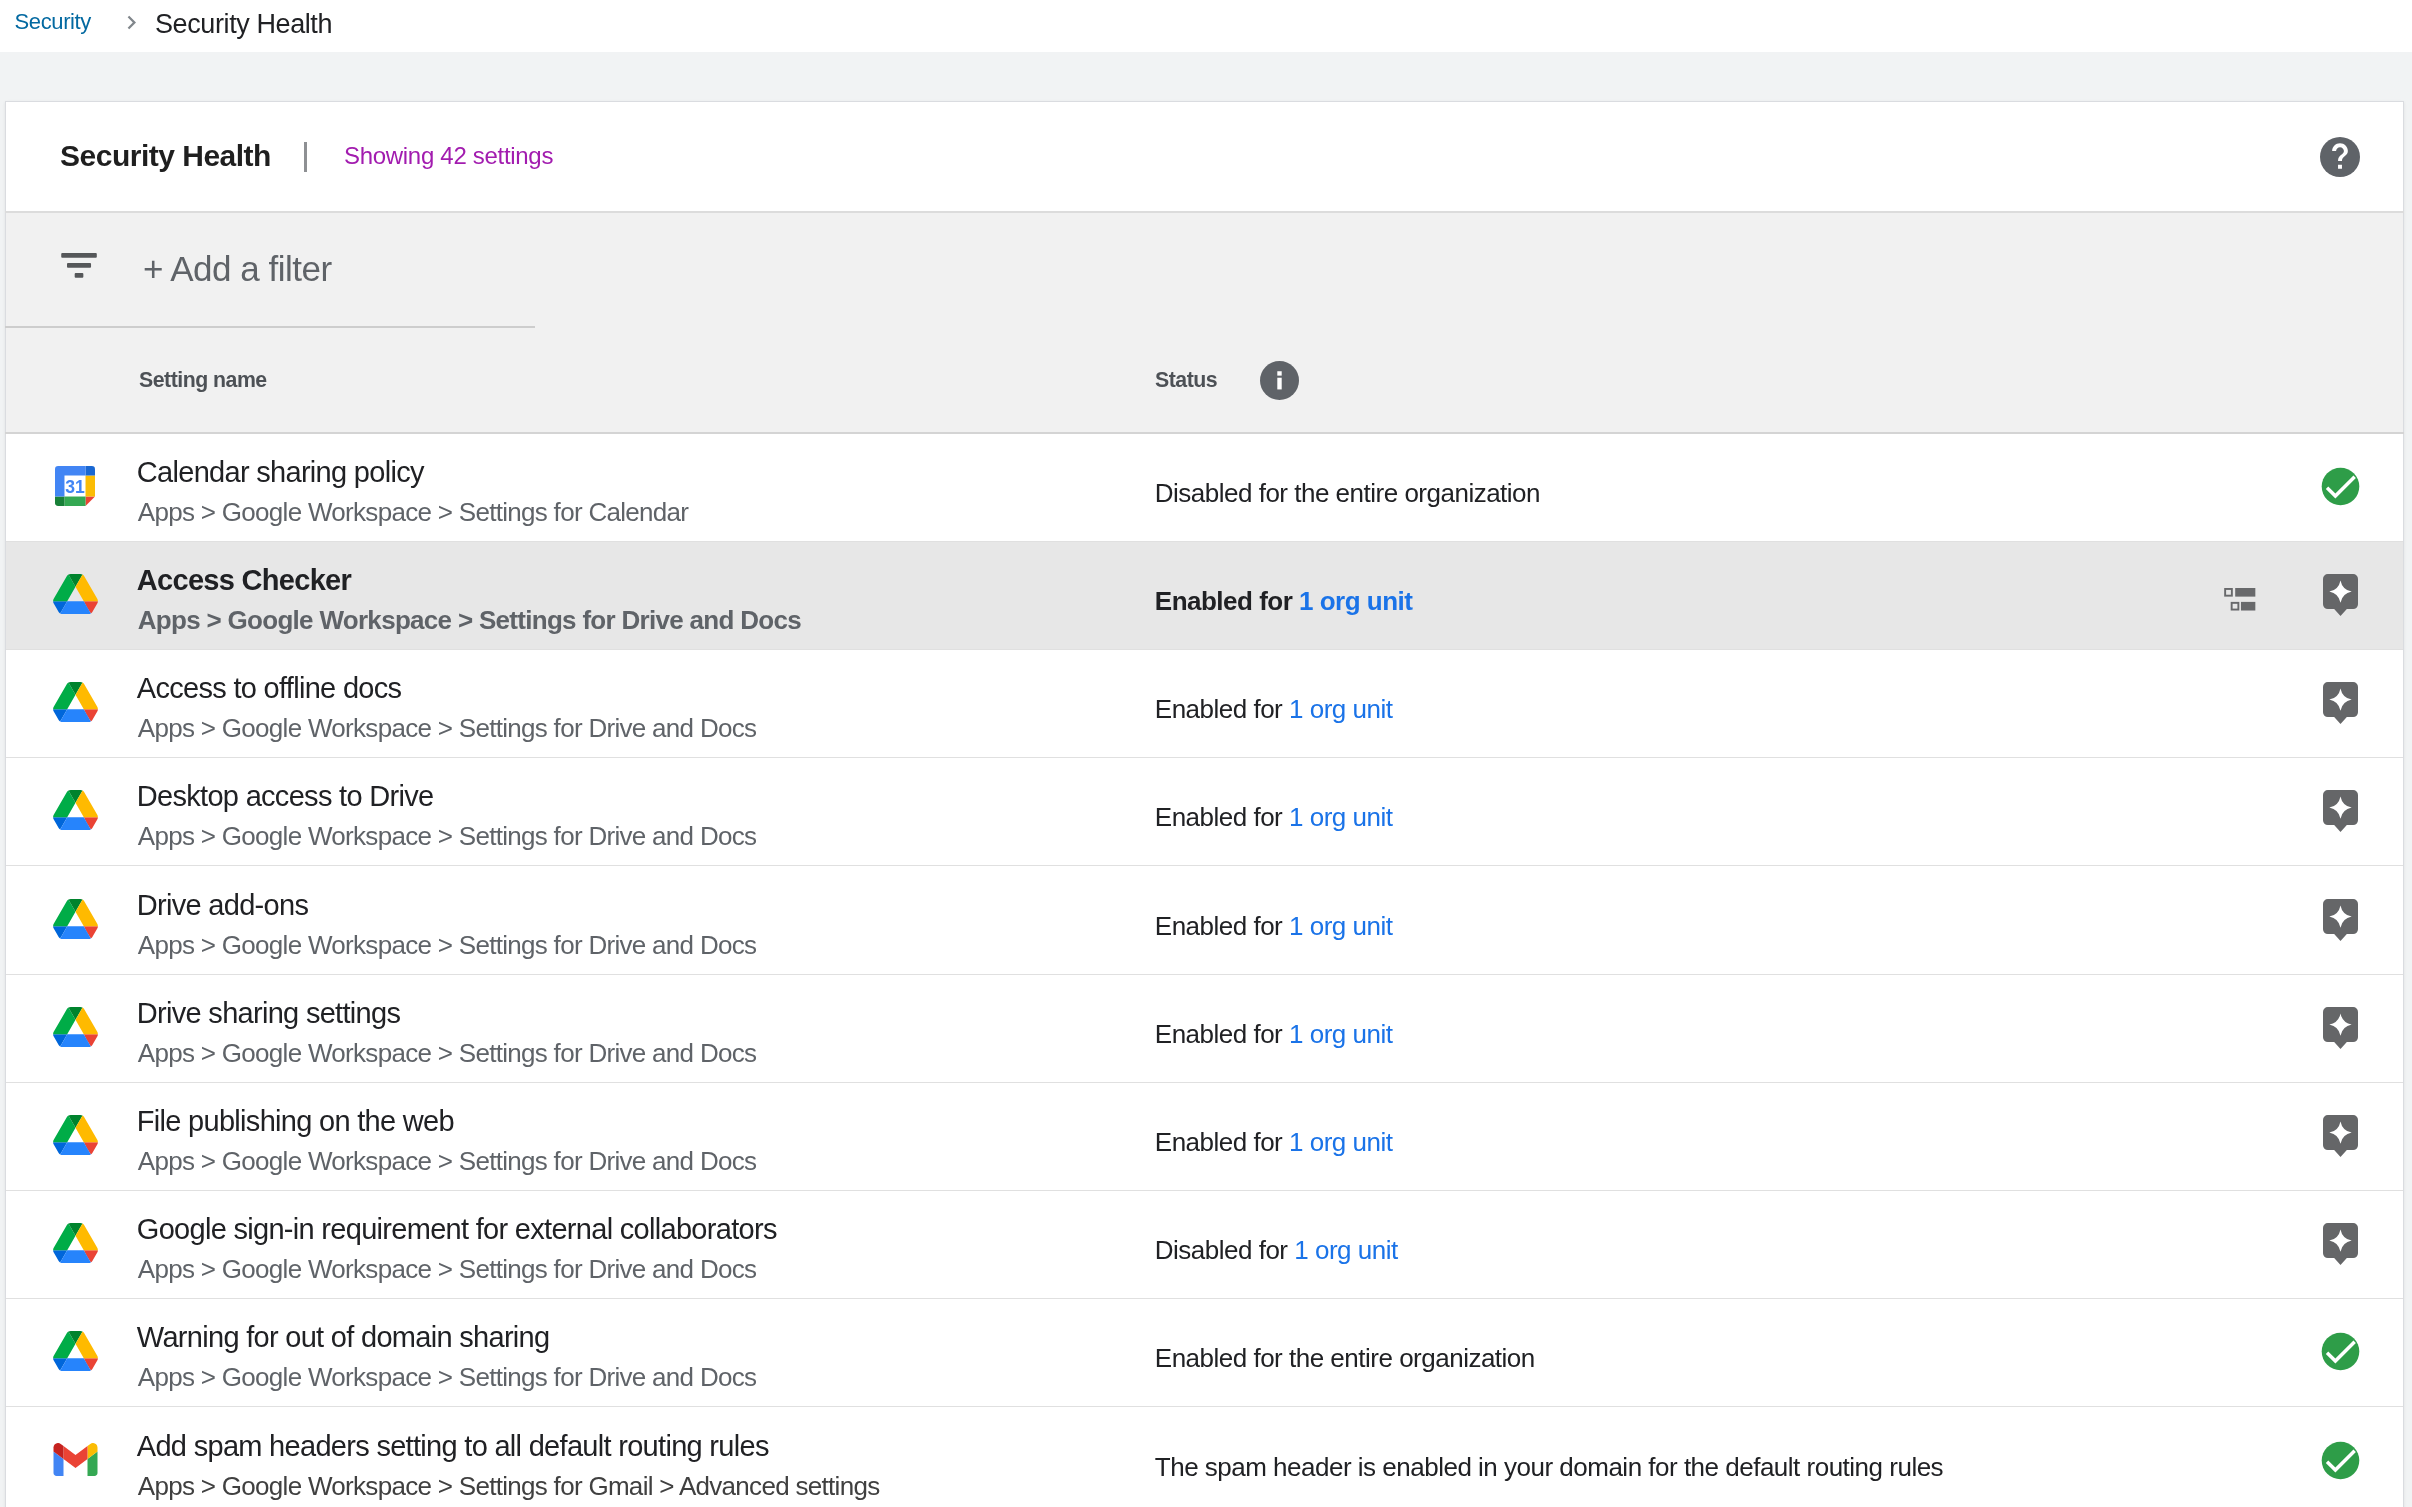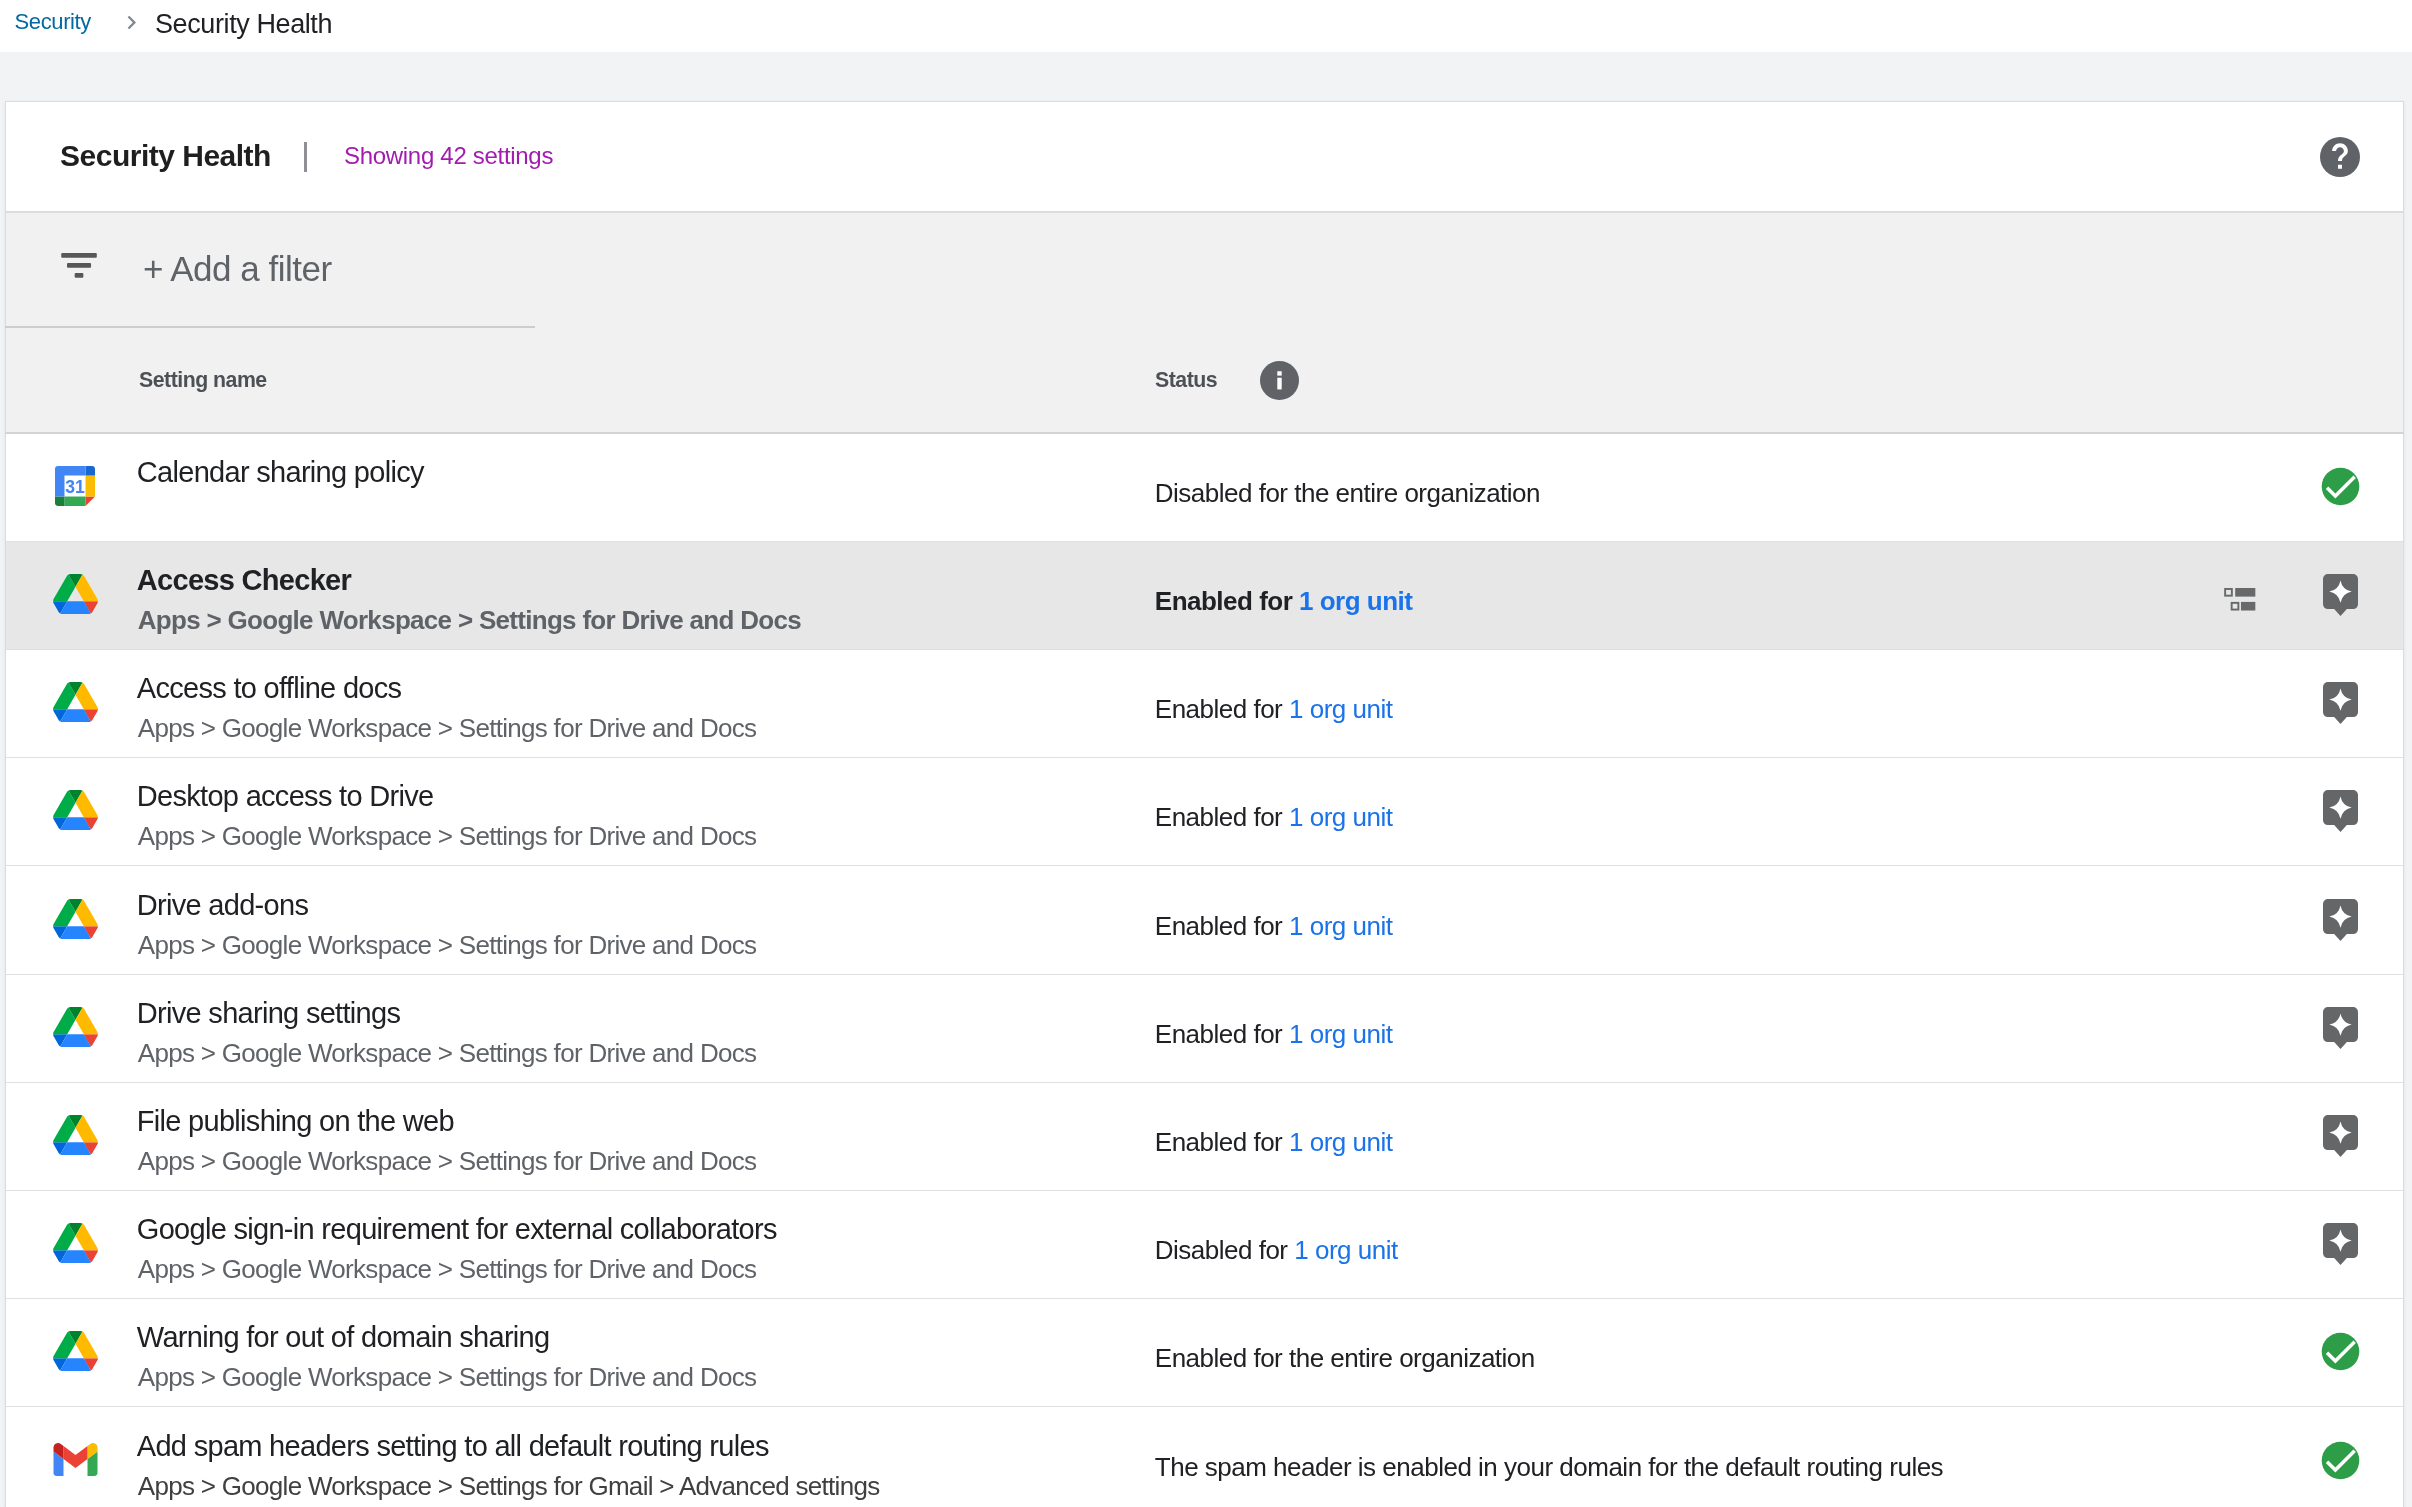--- a/index.html
+++ b/index.html
@@ -50,20 +50,21 @@
 <path fill="#ffffff" d="M152.6 47.4H47.4v105.2h105.2z"></path>
 <path fill="#ea4335" d="M152.6 200 200 152.6h-47.4z"></path>
 <path fill="#fbbc04" d="M200 47.4h-47.4v105.2H200z"></path>
 <path fill="#34a853" d="M47.4 152.6v47.4h105.2v-47.4z"></path>
 <path fill="#188038" d="M0 152.6v31.6A15.8 15.8 0 0 0 15.8 200h31.6v-47.4z"></path>
 <path fill="#1967d2" d="M200 15.8A15.8 15.8 0 0 0 184.2 0h-31.6v47.4H200z"></path>
 <path fill="#4285f4" d="M152.6 0H15.8A15.8 15.8 0 0 0 0 15.8v136.8h47.4V47.4h105.2z"></path>
 <text x="100" y="133" font-family="'Liberation Sans',sans-serif" font-size="88" font-weight="bold" fill="#4285f4" text-anchor="middle">31</text>
 </svg></div>
 <div class="abs" style="left:131px;top:22px;height:33px;line-height:33px;font-size:29px;letter-spacing:-0.7px;color:#202124">Calendar sharing policy</div>
+<div class="abs" style="left:132px;top:63px;height:31px;line-height:31px;font-size:26px;letter-spacing:-0.7px;color:#5f6368">Apps &gt; Google Workspace &gt; Settings for Calendar</div>
 <div class="abs" style="left:1149px;top:0;height:108px;display:flex;align-items:center;font-size:26px;letter-spacing:-0.5px;padding-top:10.7px">
       <span style="color:#202124">Disabled for the entire organization</span>
     </div>
 <div class="abs" style="left:2314px;top:32px;width:41px;height:41px"><svg width="41" height="41" viewBox="0 0 24 24">
 <circle cx="12" cy="12" r="11" fill="#2e9d48"></circle>
 <path d="M9 16.17 4.83 12l-1.42 1.41L9 19 21 7l-1.41-1.41z" fill="#ffffff"></path>
 </svg></div>
 </div>
 <div class="abs" style="left:5.8px;top:542px;width:2397px;height:108px;background:#e7e7e7;border-bottom:1.9px solid #e0e0e0;font-weight:bold;">
 <div class="abs" style="left:47px;top:32px;width:45px;height:40px"><svg width="45" height="40" viewBox="0 0 87.3 78">

